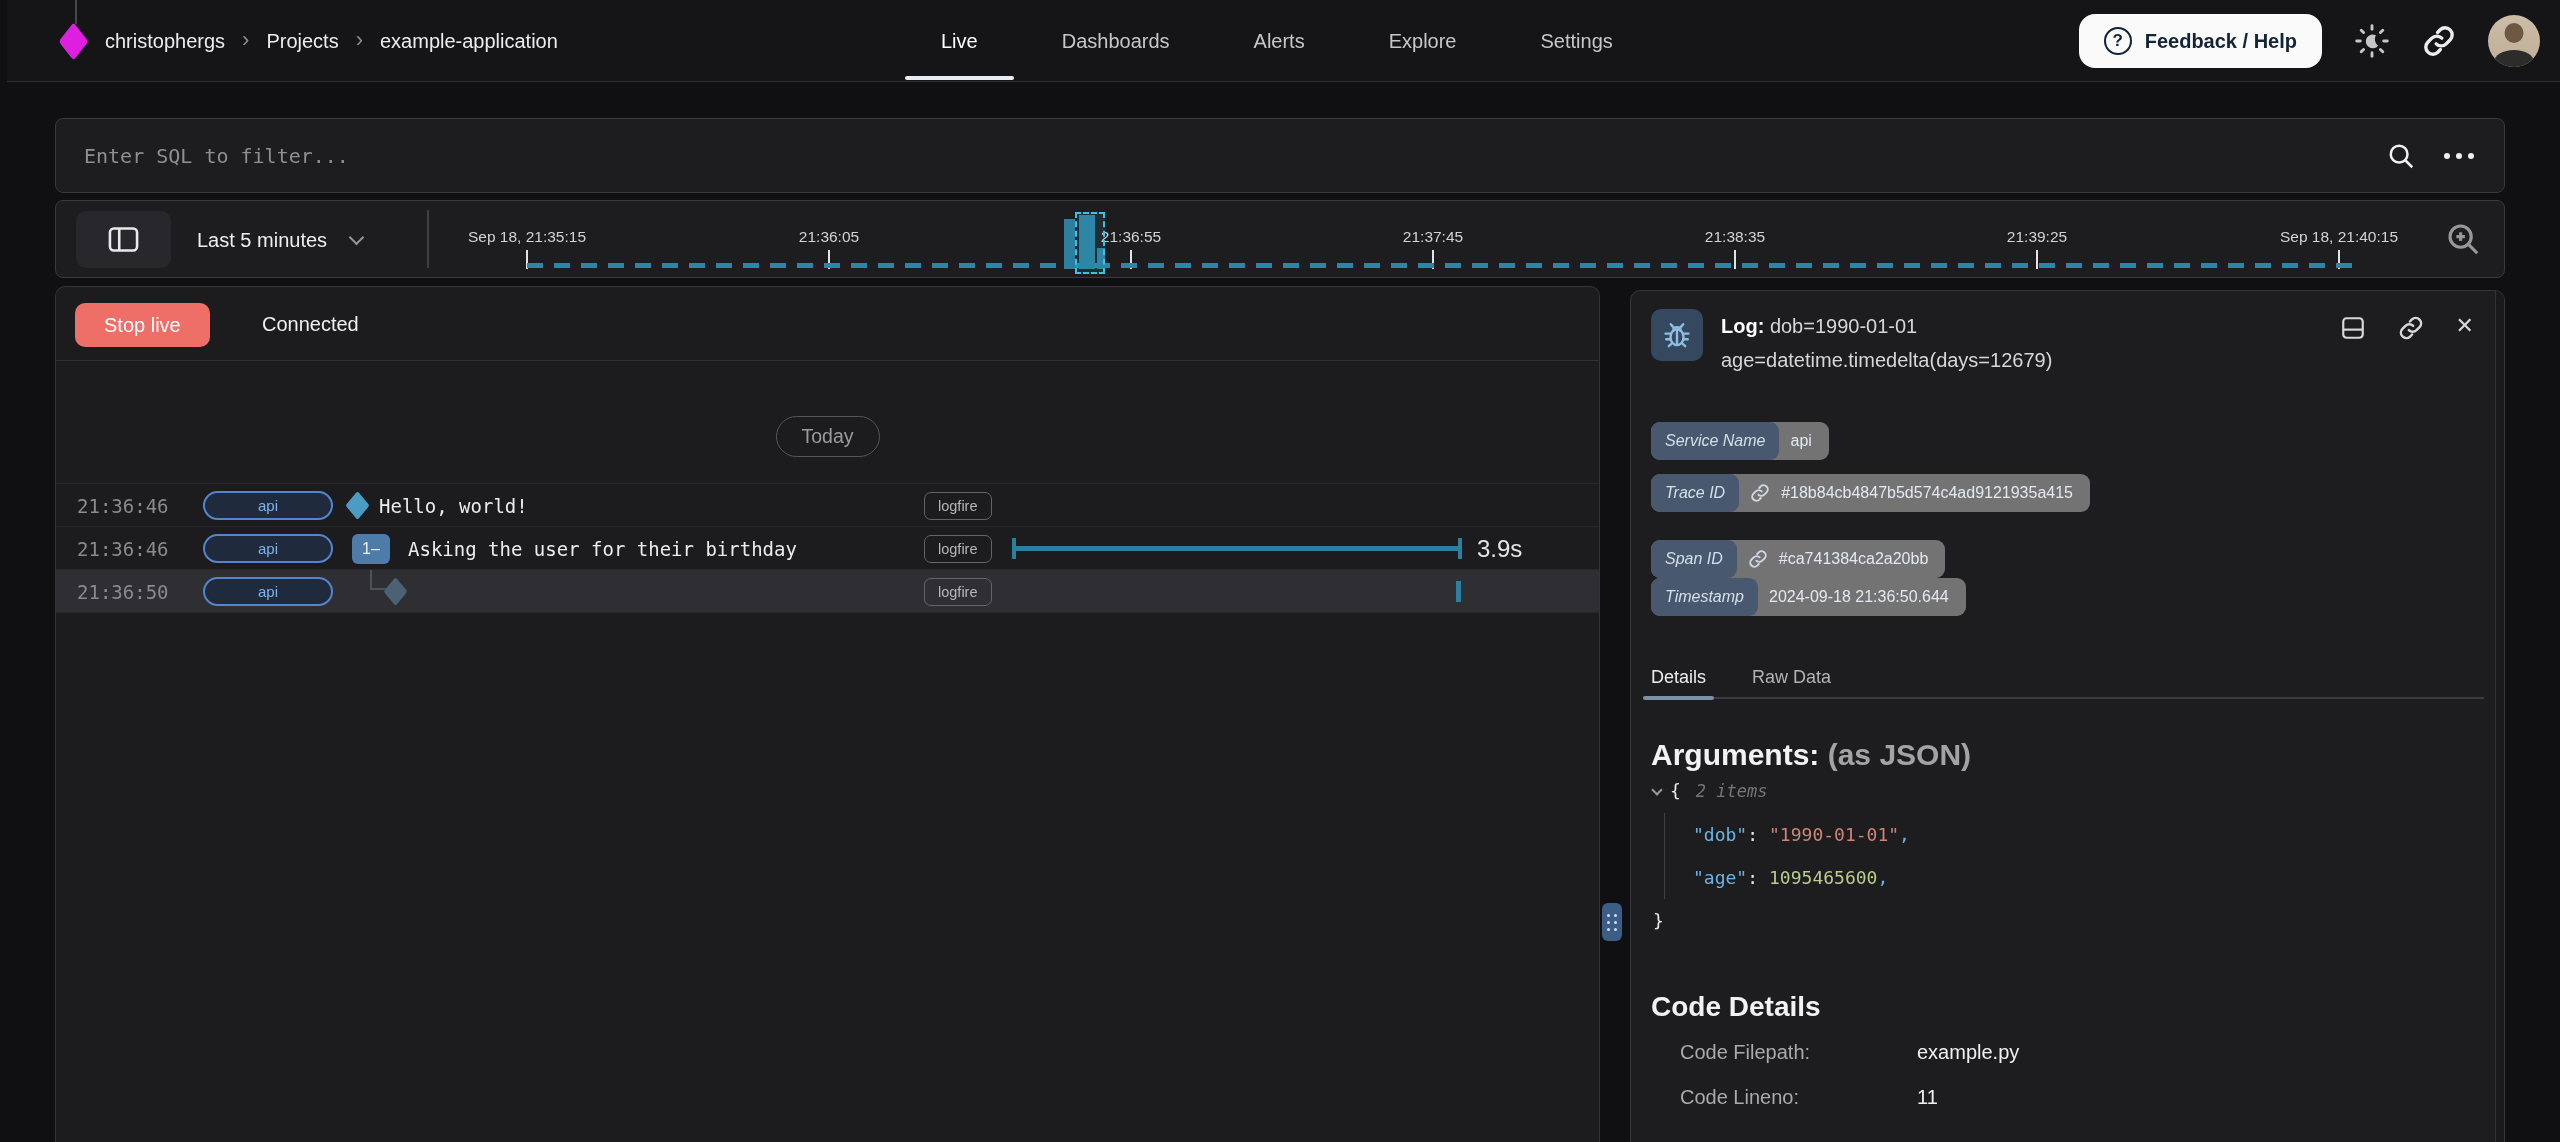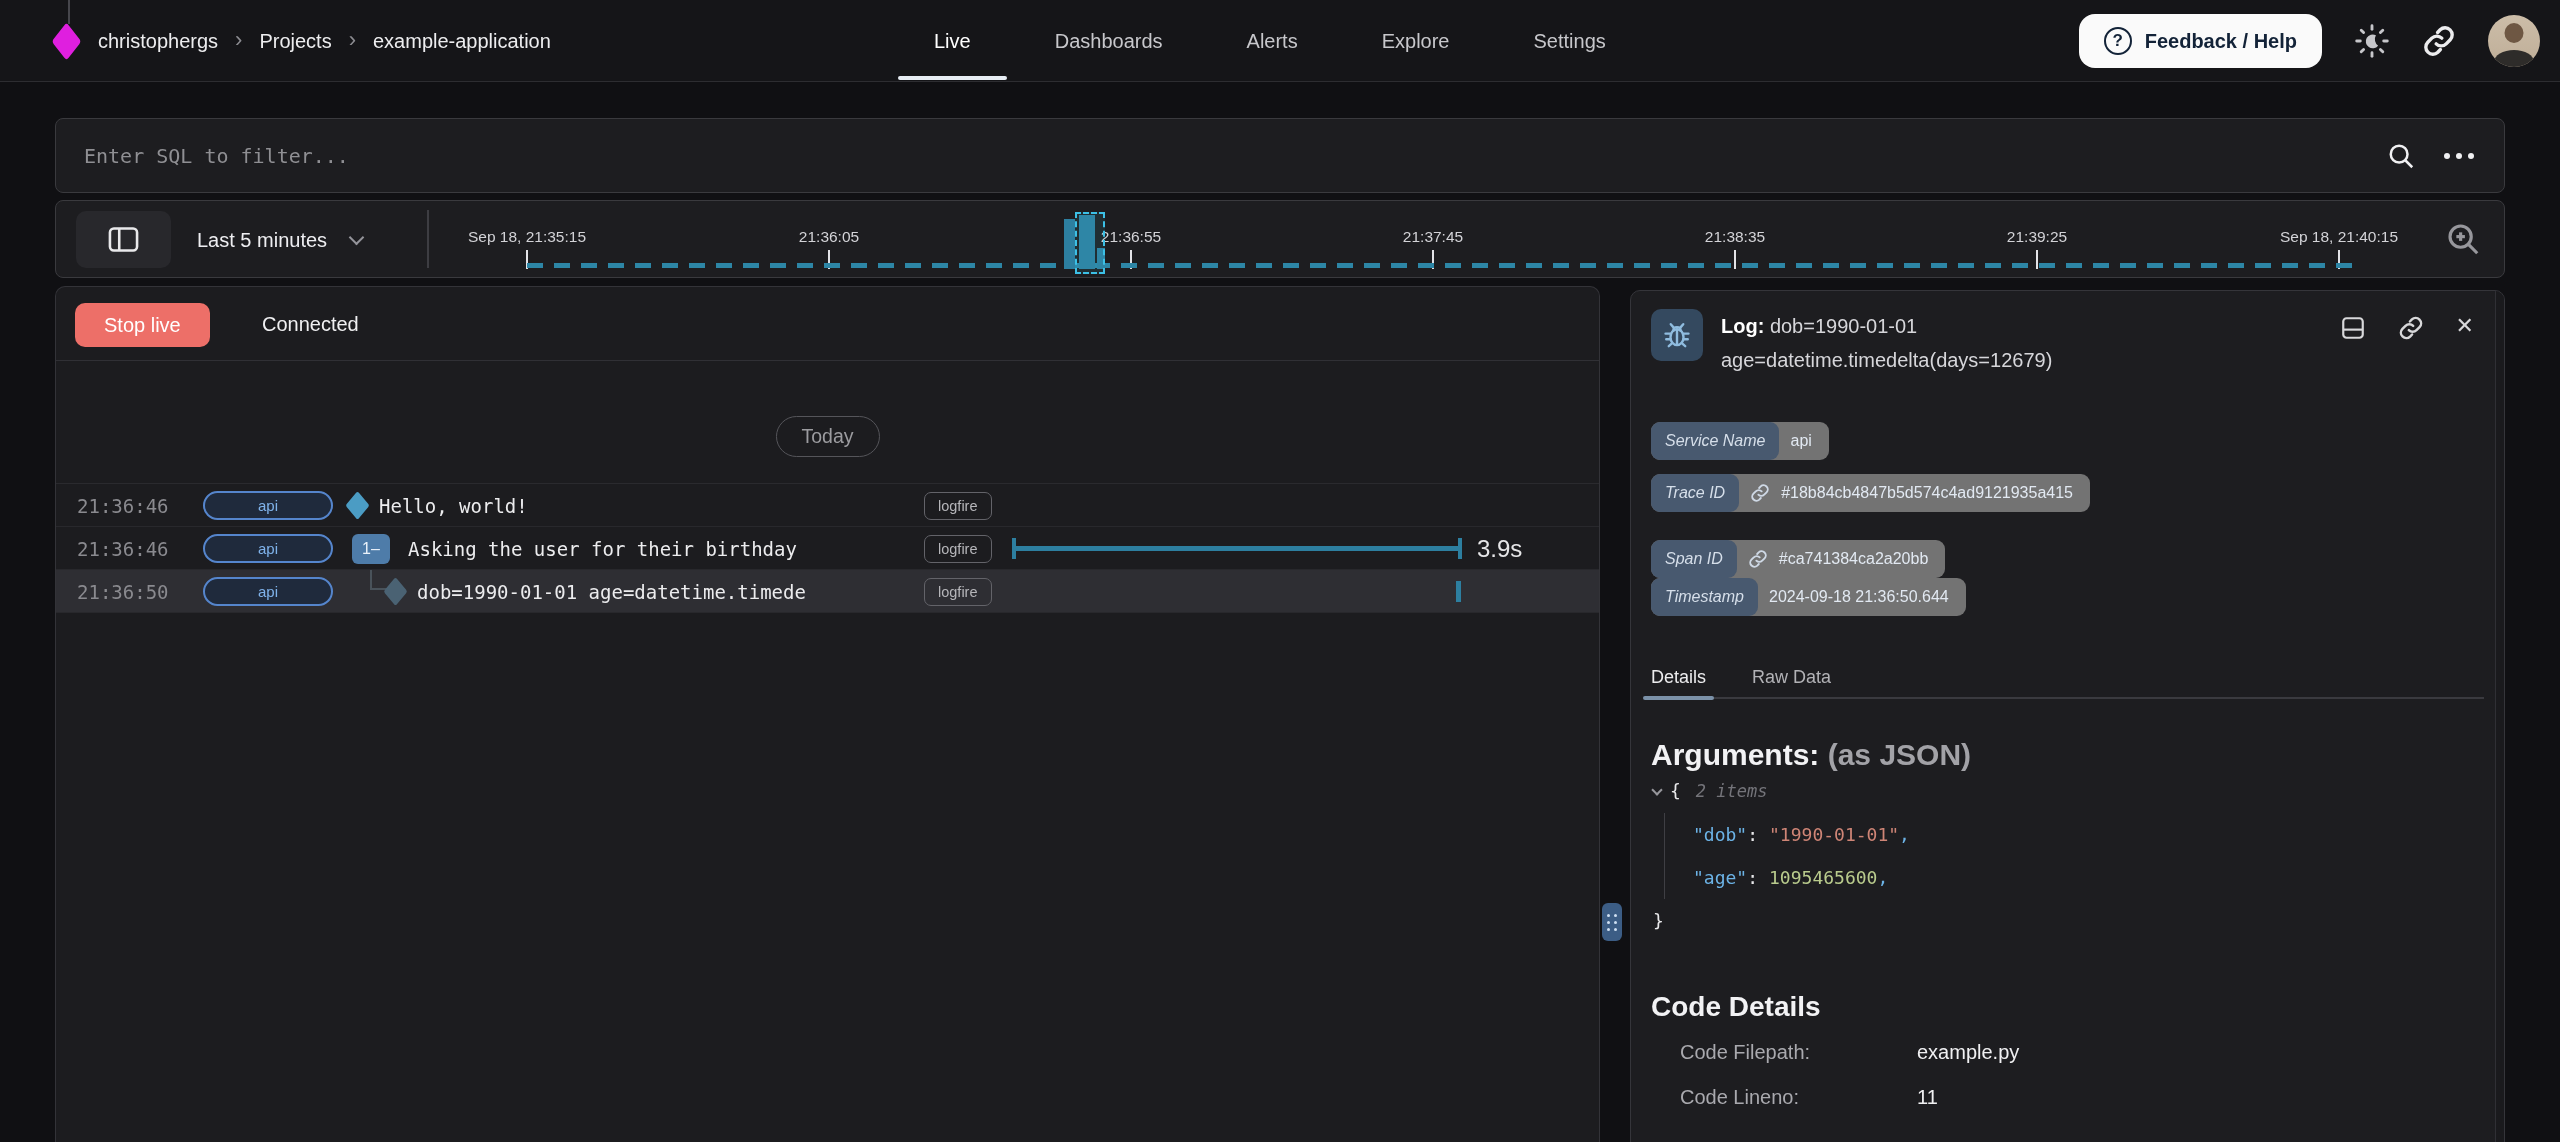--- a/index.html
+++ b/index.html
@@ -3,21 +3,21 @@
 <meta charset="utf-8">
 <style>
   * { margin:0; padding:0; box-sizing:border-box; }
   html,body { background:#0b0b0d; }
   #app {
     position:relative; width:2560px; height:1142px; overflow:hidden;
     background:#101013; font-family:"Liberation Sans", sans-serif;
     -webkit-font-smoothing:antialiased;
   }
   
-  .topnav { position:absolute; left:0; top:0; right:0; height:82px; background:#151518; border-bottom:1px solid #2d2d31; }
+  .topnav { position:absolute; left:7px; top:0; right:0; height:82px; background:#151518; border-bottom:1px solid #2d2d31; }
   .logo-stub { position:absolute; left:68px; top:0; width:2px; height:24px; background:#46464c; }
   .breadcrumb { position:absolute; left:56px; top:0; height:82px; display:flex; align-items:center; gap:17px; font-size:20px; color:#ededef; }
   .logo-diamond { width:21px; height:21px; background:#df1fdf; border-radius:3px; transform:scaleY(1.28) rotate(45deg); margin-right:4px; }
   .crumb-sep { color:#8b8b90; font-size:22px; line-height:1; padding-bottom:3px; }
   .tabs { position:absolute; left:934px; top:0; height:82px; display:flex; gap:84px; font-size:20px; color:#c7c7cb; }
   .tab { position:relative; height:100%; display:flex; align-items:center; cursor:pointer; }
   .tab.active { color:#ffffff; }
   .tab.active::after { content:""; position:absolute; left:-36px; right:-36px; bottom:2px; height:4px; background:#e7edf4; border-radius:2px; }
   .nav-right { position:absolute; right:20px; top:0; height:82px; display:flex; align-items:center; gap:32px; }
   .feedback-btn { height:54px; background:#fafafa; border:none; border-radius:16px; display:flex; align-items:center; gap:13px; padding:0 25px; color:#132338; font-size:20px; font-weight:700; font-family:"Liberation Sans",sans-serif; cursor:pointer; }
@@ -261,21 +261,20 @@
         <span class="span-bar"></span>
         <span class="duration">3.9s</span>
       </div>
 
       <div class="log-row selected">
         <i class="connector-v"></i>
         <i class="connector-h"></i>
         <span class="row-time">21:36:50</span>
         <span class="svc-pill">api</span>
         <i class="row-diamond" style="left:331px; background:#4a6273;"></i>
-        <span class="row-msg" style="left:361px;">dob=1990-01-01 age=datetime.timede</span>
         <span class="tag-pill">logfire</span>
         <span class="mini-tick"></span>
       </div>
 
     </div>
   </section>
 
   <div class="resize-handle">
     <span class="grip-col">
         <i></i>

